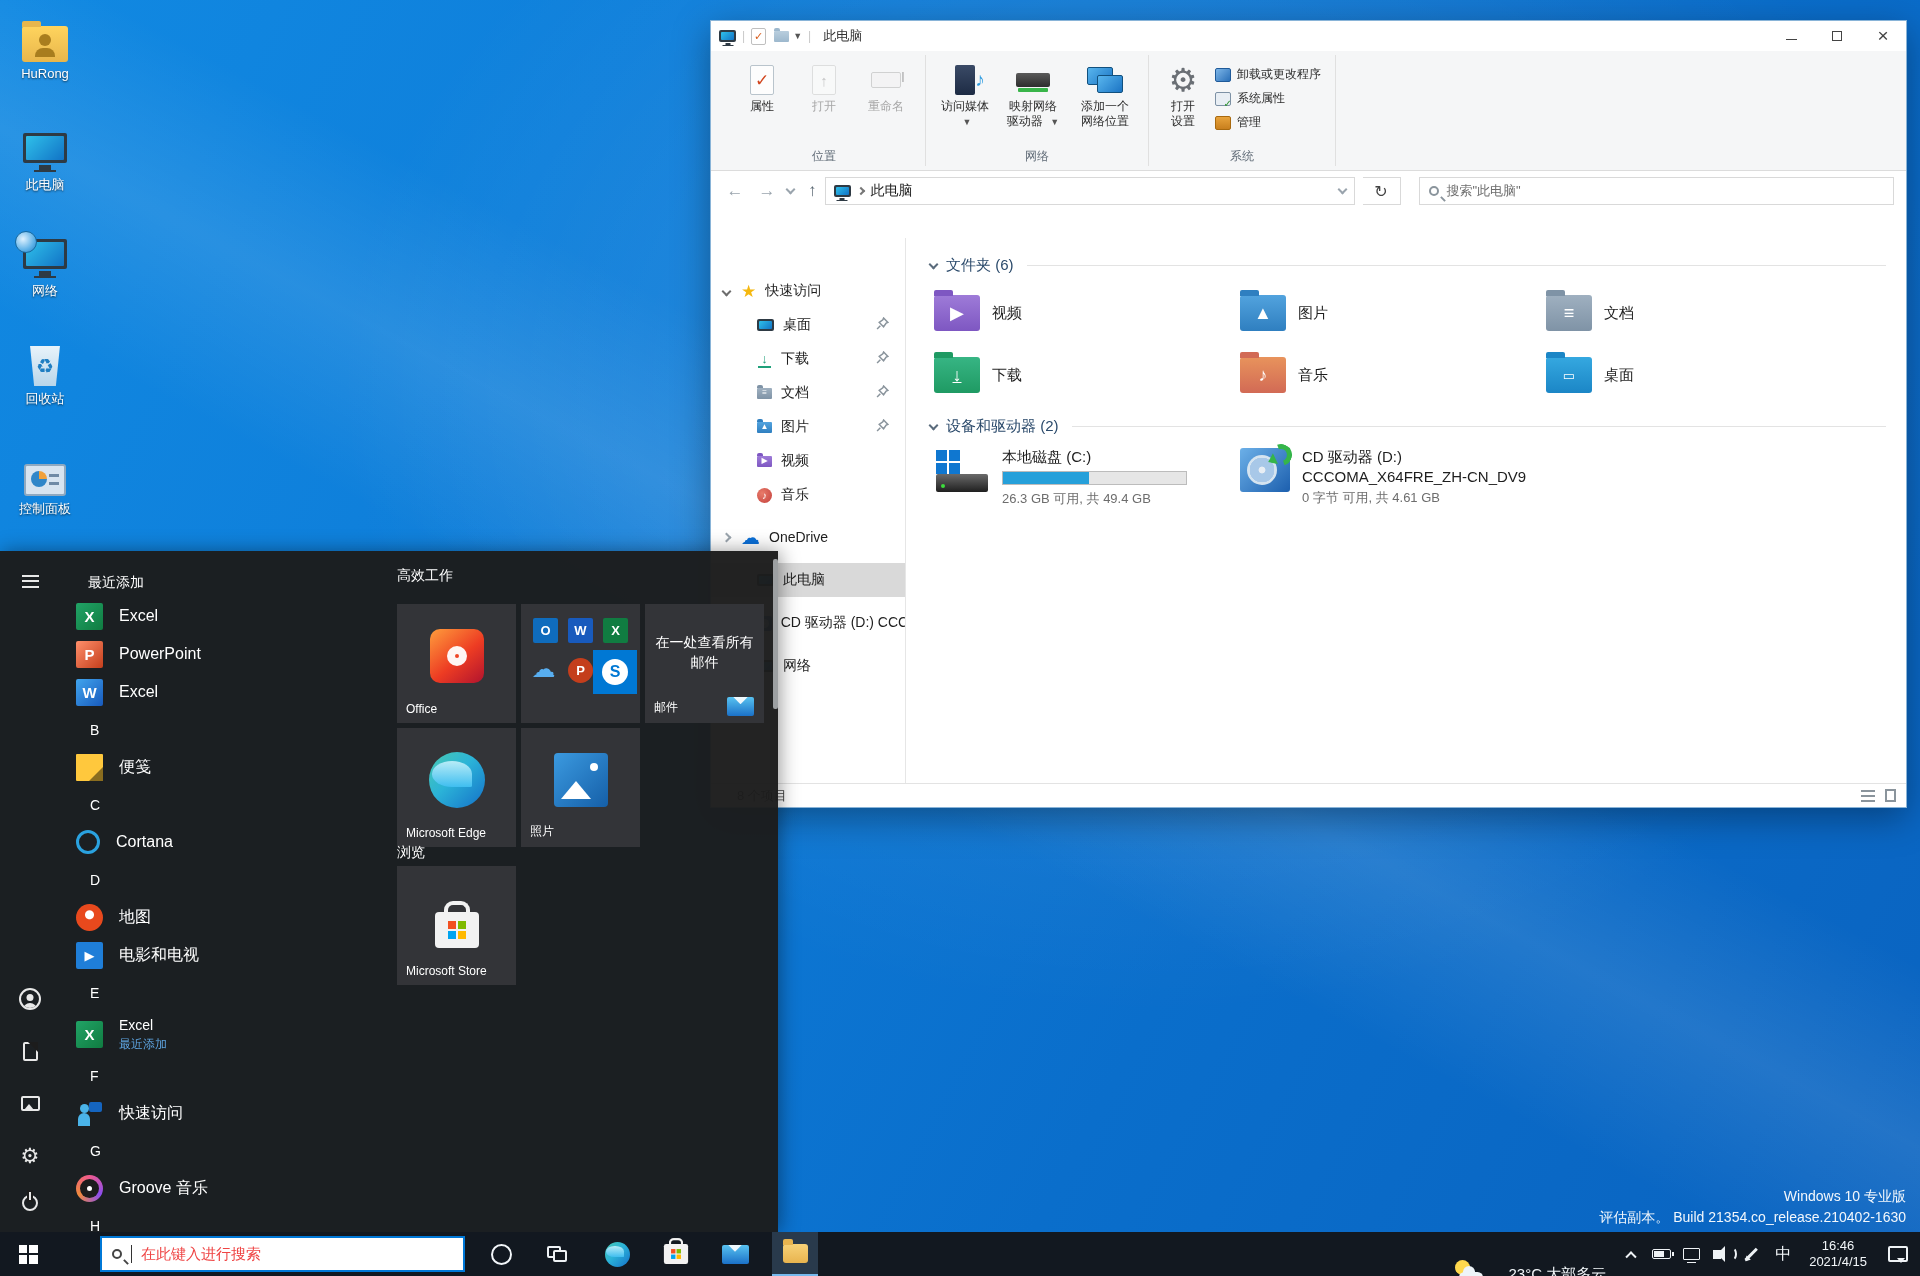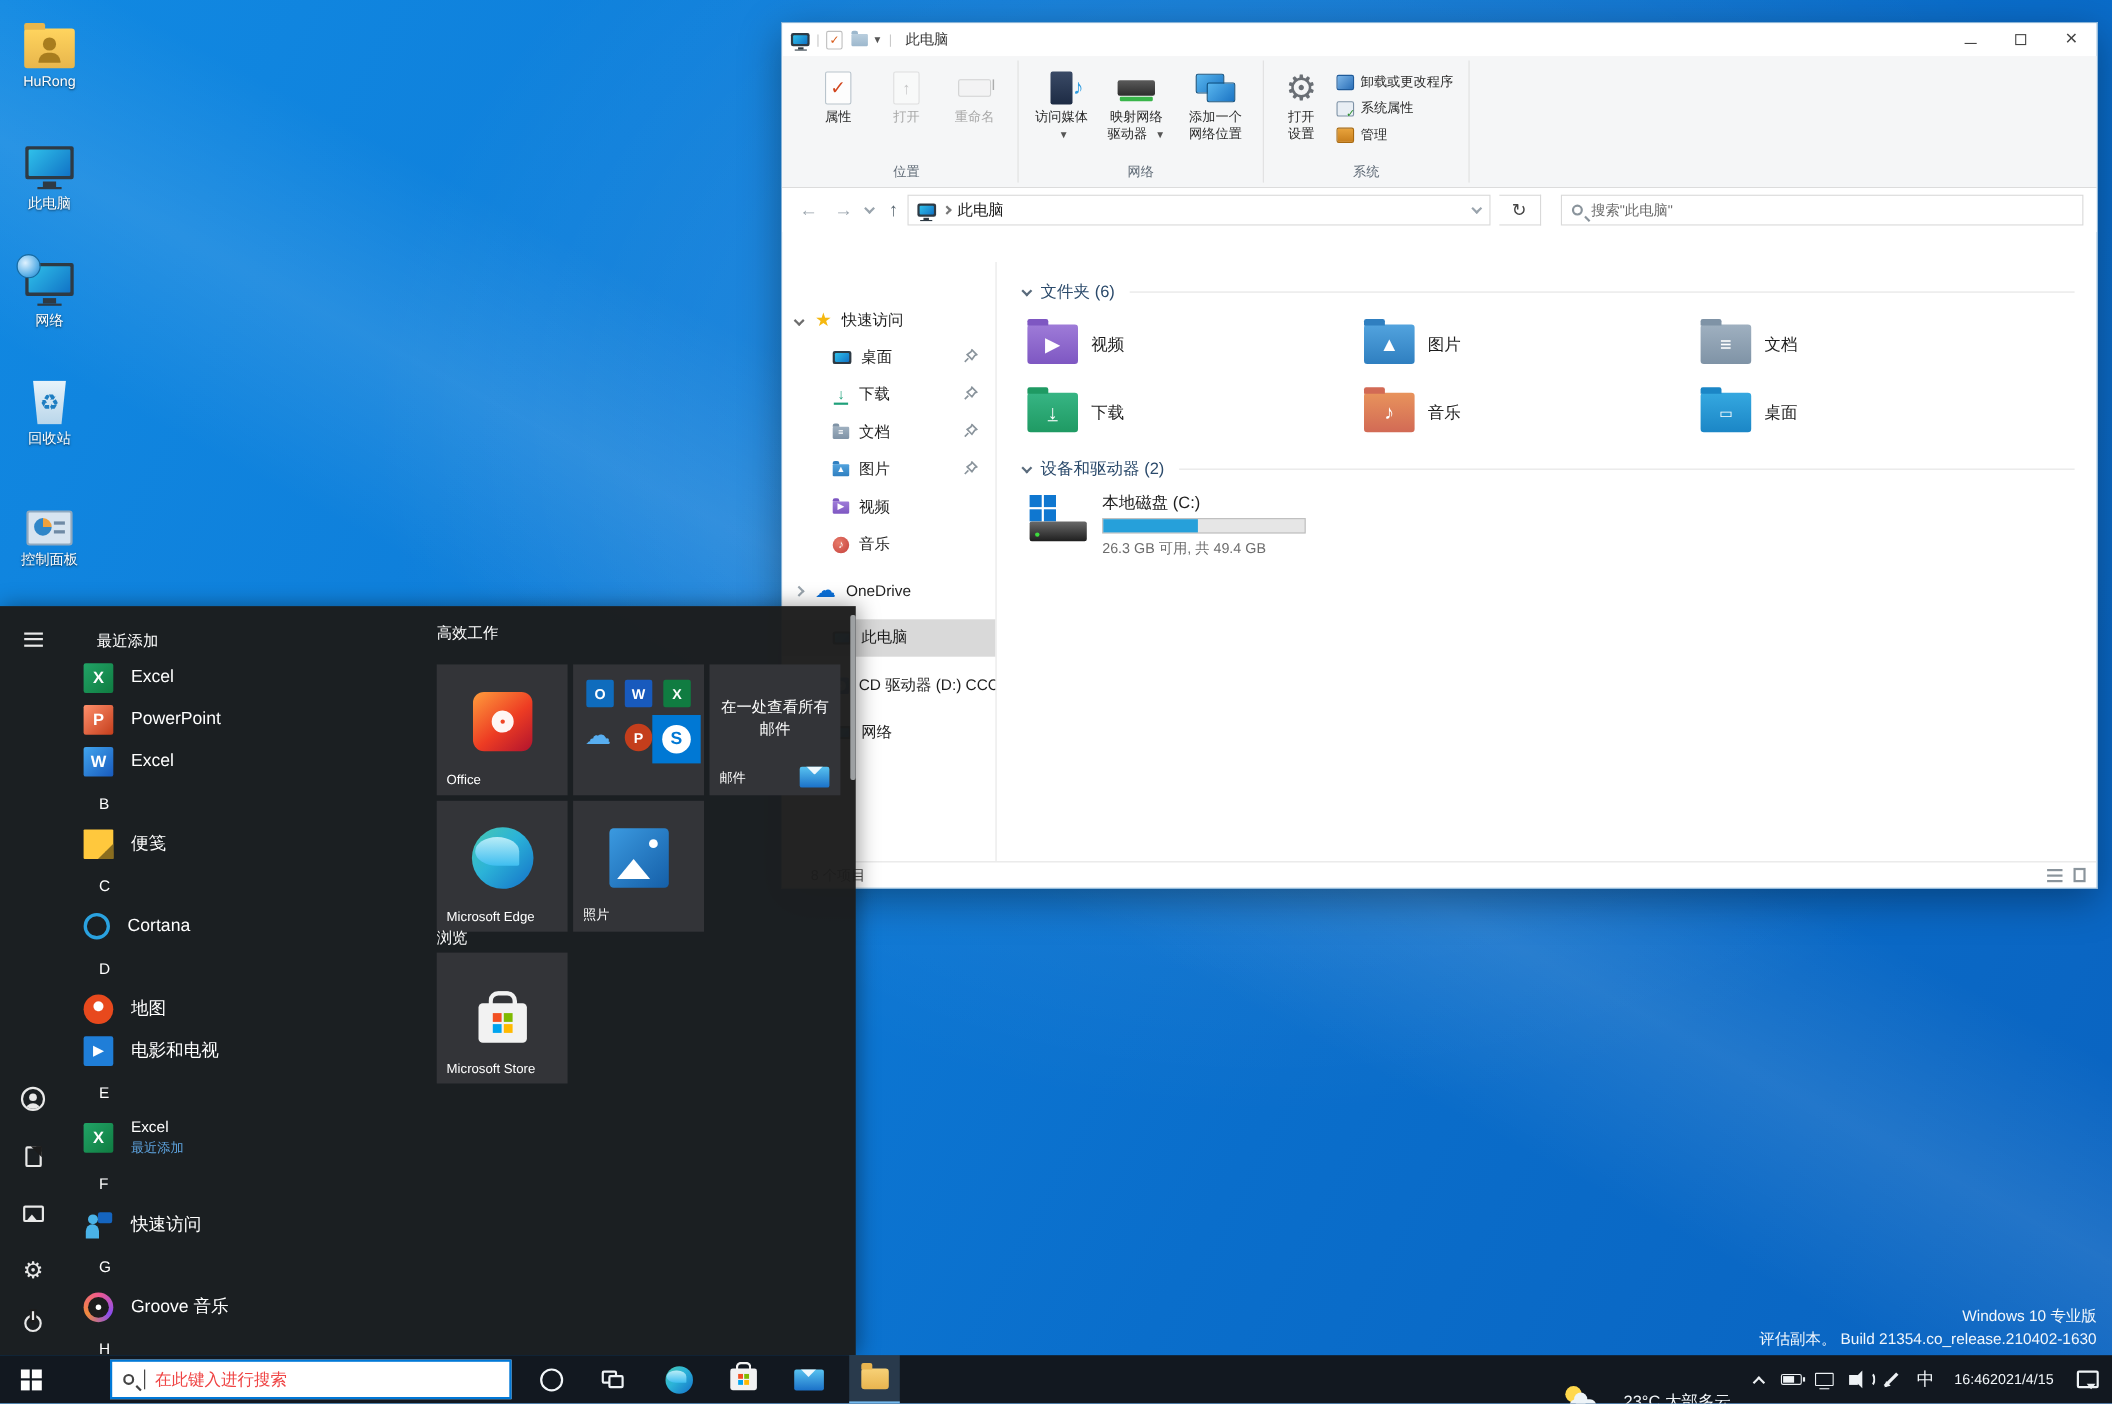--- a/index.html
+++ b/index.html
@@ -256,21 +256,21 @@
 .batt::before{content:"";position:absolute;left:1px;top:1px;bottom:1px;width:10px;background:#eef2f5}
 .batt::after{content:"";position:absolute;right:-4px;top:2px;width:2px;height:4px;background:#eef2f5}
 .netic{width:17px;height:12px;border:1.5px solid #eef2f5;border-radius:1px;position:relative}
 .netic::after{content:"";position:absolute;left:3px;bottom:-4px;width:9px;height:1.5px;background:#eef2f5}
 .spk{position:relative;width:8px;height:9px;background:#eef2f5;margin-right:8px}
 .spk::before{content:"";position:absolute;left:4px;top:-4px;border:8px solid transparent;border-right:8px solid #eef2f5;border-left:none;margin-top:0}
 .spk i{position:absolute;left:14px;top:-3px;width:10px;height:14px;border:2px solid transparent;border-right:2px solid #eef2f5;border-radius:50%}
 .pen{width:16px;height:2.5px;background:#eef2f5;transform:rotate(-45deg);position:relative}
 .pen::after{content:"";position:absolute;left:-4px;top:-1px;border:3px solid transparent;border-right:5px solid #eef2f5}
 .ime{font-size:16px;padding:0 6px}
-.clock{display:flex;flex-direction:row;align-items:center;justify-content:center;font-size:13px;line-height:16px;padding:0 9px;height:44px;cursor:pointer}
+.clock{display:flex;flex-direction:column;align-items:center;justify-content:center;font-size:13px;line-height:16px;padding:0 9px;height:44px;cursor:pointer}
 .ac{position:relative;width:20px;height:16px;border:2px solid #eef2f5;border-radius:2px}
 .ac::after{content:"";position:absolute;right:1px;bottom:-7px;border:4px solid transparent;border-top:5px solid #eef2f5}
 </style>
 </head>
 <body>
 
 <div class="dicon" style="left:0;top:16px">
   <div class="art">
       <div class="ficon f48 userfolder" style="--c1:#ffd45e;--c2:#e8b64c">
         <span class="fg">
@@ -593,20 +593,31 @@
               <div class="body"></div>
             </div>
           <div class="dmeta">
             <div class="dname">本地磁盘 (C:)</div>
             <div class="cap">
                 <div class="capfill" style="width:47%"></div>
               </div>
             <div class="dinfo">26.3 GB 可用, 共 49.4 GB</div>
           </div>
         </div>
+        <div class="drive">
+          <div class="cdbig">
+              <div class="disc"></div>
+              <div class="arrow"></div>
+            </div>
+          <div class="dmeta">
+            <div class="dname" style="margin-bottom:1px">CD 驱动器 (D:)</div>
+            <div class="dname">CCCOMA_X64FRE_ZH-CN_DV9</div>
+            <div class="dinfo">0 字节 可用, 共 4.61 GB</div>
+          </div>
+        </div>
       </div>
     </div>
   </div>
 
   <div class="statusbar">
     <span class="txt">8 个项目</span>
     <div class="viewicons">
       <span class="vi-list"></span>
       <span class="vi-thumb"></span>
     </div>

